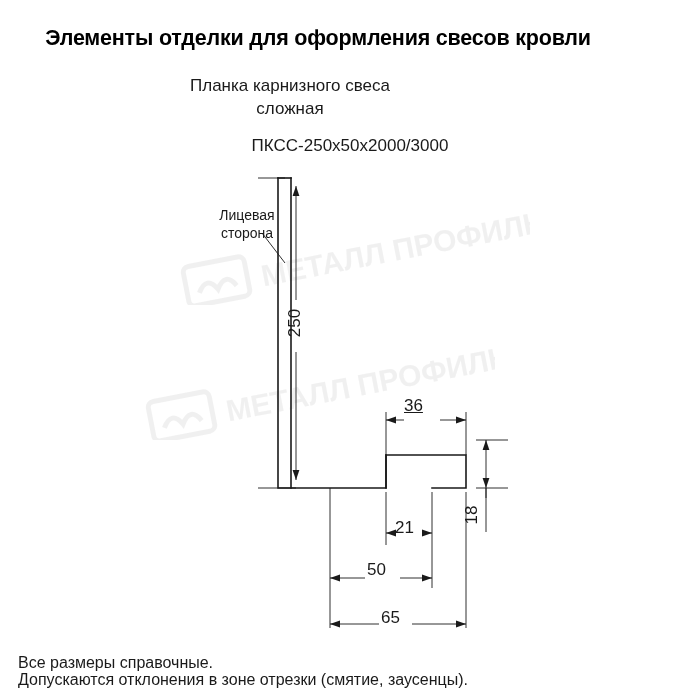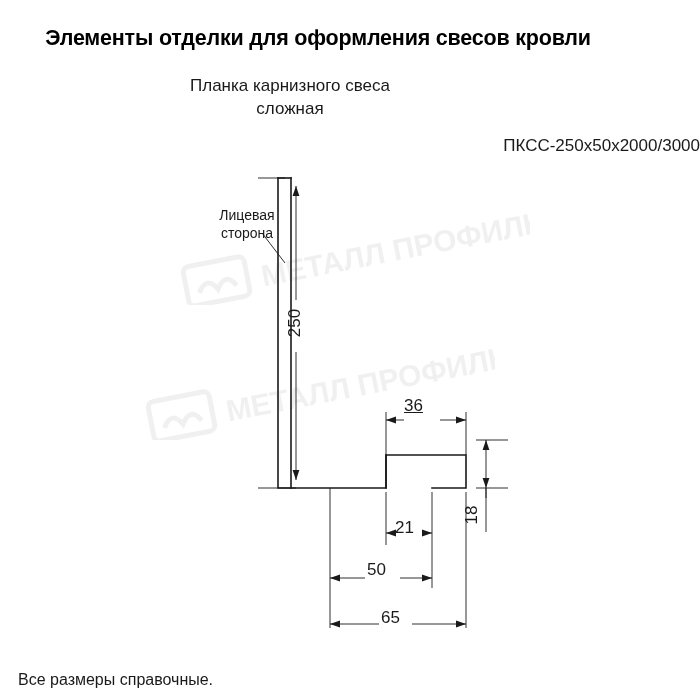--- a/index.html
+++ b/index.html
@@ -40,21 +40,21 @@
     text-align: center;
     font-size: 17px;
     line-height: 23px;
     color: #1a1a1a;
   }
   .code {
     position: absolute;
     top: 136px;
     left: 0;
     width: 700px;
-    text-align: right;
+    text-align: center;
     font-size: 17px;
     color: #1a1a1a;
   }
   .drawing {
     position: absolute;
     top: 0;
     left: 0;
     width: 700px;
     height: 700px;
   }
@@ -202,15 +202,16 @@
 
   <div class="dim dim-250">250</div>
   <div class="dim dim-36">36</div>
   <div class="dim dim-18">18</div>
   <div class="dim dim-21">21</div>
   <div class="dim dim-50">50</div>
   <div class="dim dim-65">65</div>
 
   <div class="footer">
     <div>Все размеры справочные.</div>
+    <div>Допускаются отклонения в зоне отрезки (смятие, заусенцы).</div>
   </div>
 
 </div>
 
 </body></html>

